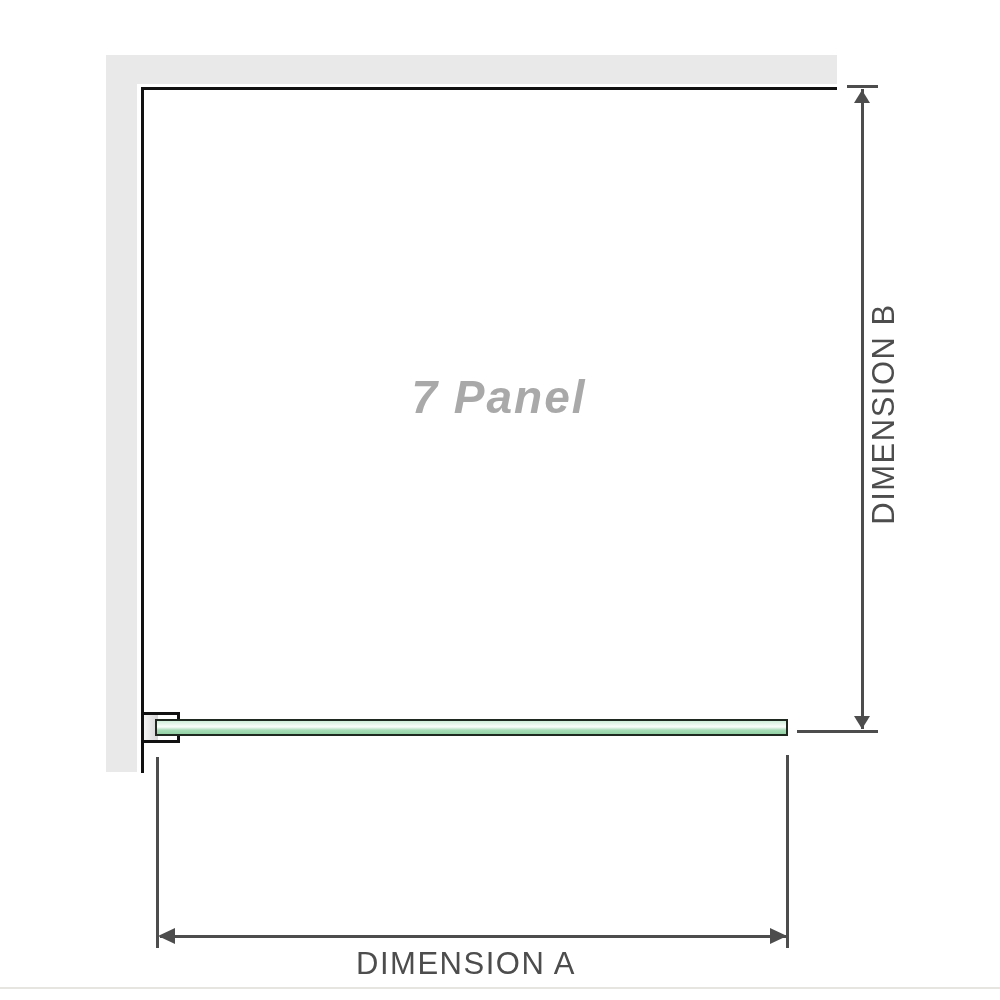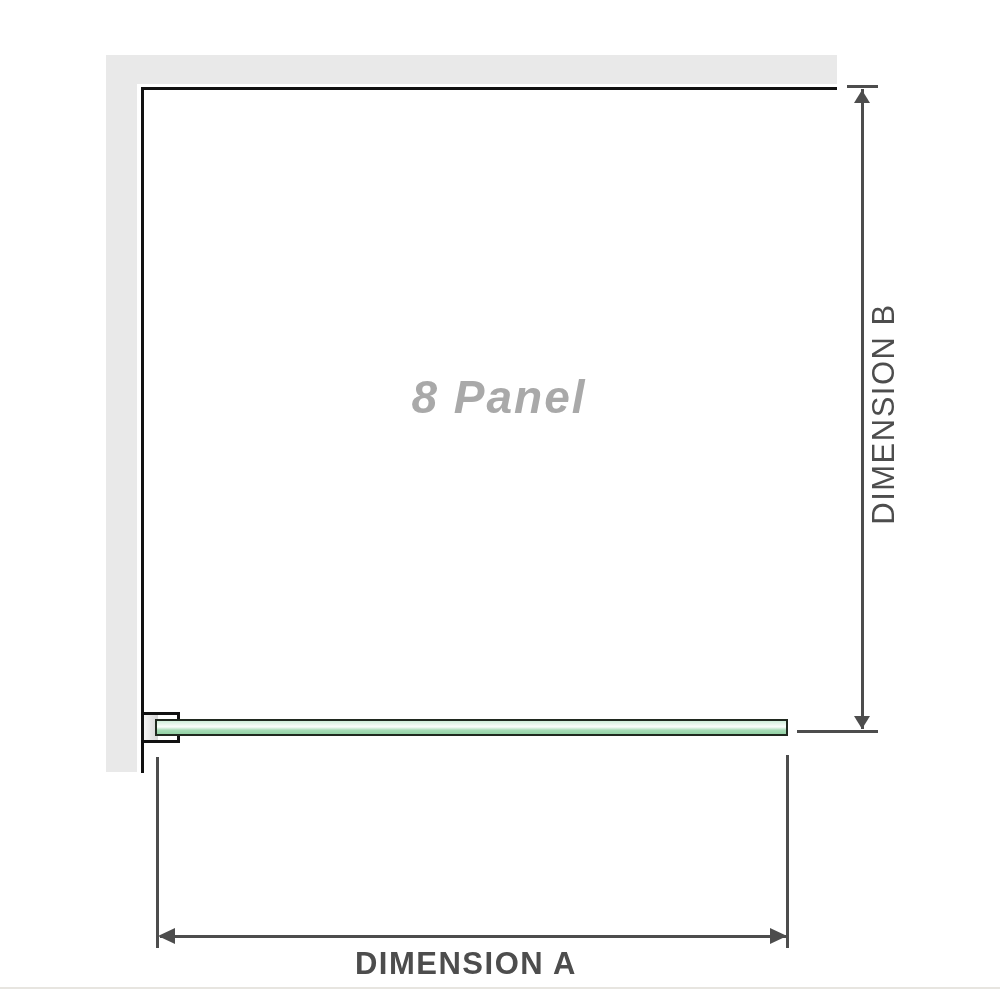--- a/index.html
+++ b/index.html
@@ -119,39 +119,38 @@
     white-space: nowrap;
     z-index: 5;
   }
   .dim-b-label {
     left: 884px; top: 414px;
     transform: translate(-50%, -50%) rotate(-90deg);
   }
   .dim-a-label {
     left: 466px; top: 964px;
     transform: translate(-50%, -50%);
-    font-weight: bold;
   }
 
   
   .page-divider {
     left: 0; top: 987px; width: 1000px; height: 2px;
     background: var(--c-divider, #e7e5e0);
   }
 </style>
 </head>
 <body>
 
 <div class="canvas">
 
   <div class="abs wall-top"></div>
   <div class="abs wall-left"></div>
 
   <div class="abs panel-outline"></div>
-  <div class="abs panel-label">8 Panel</div>
+  <div class="abs panel-label">7 Panel</div>
 
   <div class="abs wall-bracket">
     <div class="bracket-channel"></div>
   </div>
 
   <div class="abs glass-panel"></div>
 
   <div class="abs dim dim-b-tick-top"></div>
   <div class="abs dim dim-b-tick-bottom"></div>
   <div class="abs dim dim-b-line"></div>

